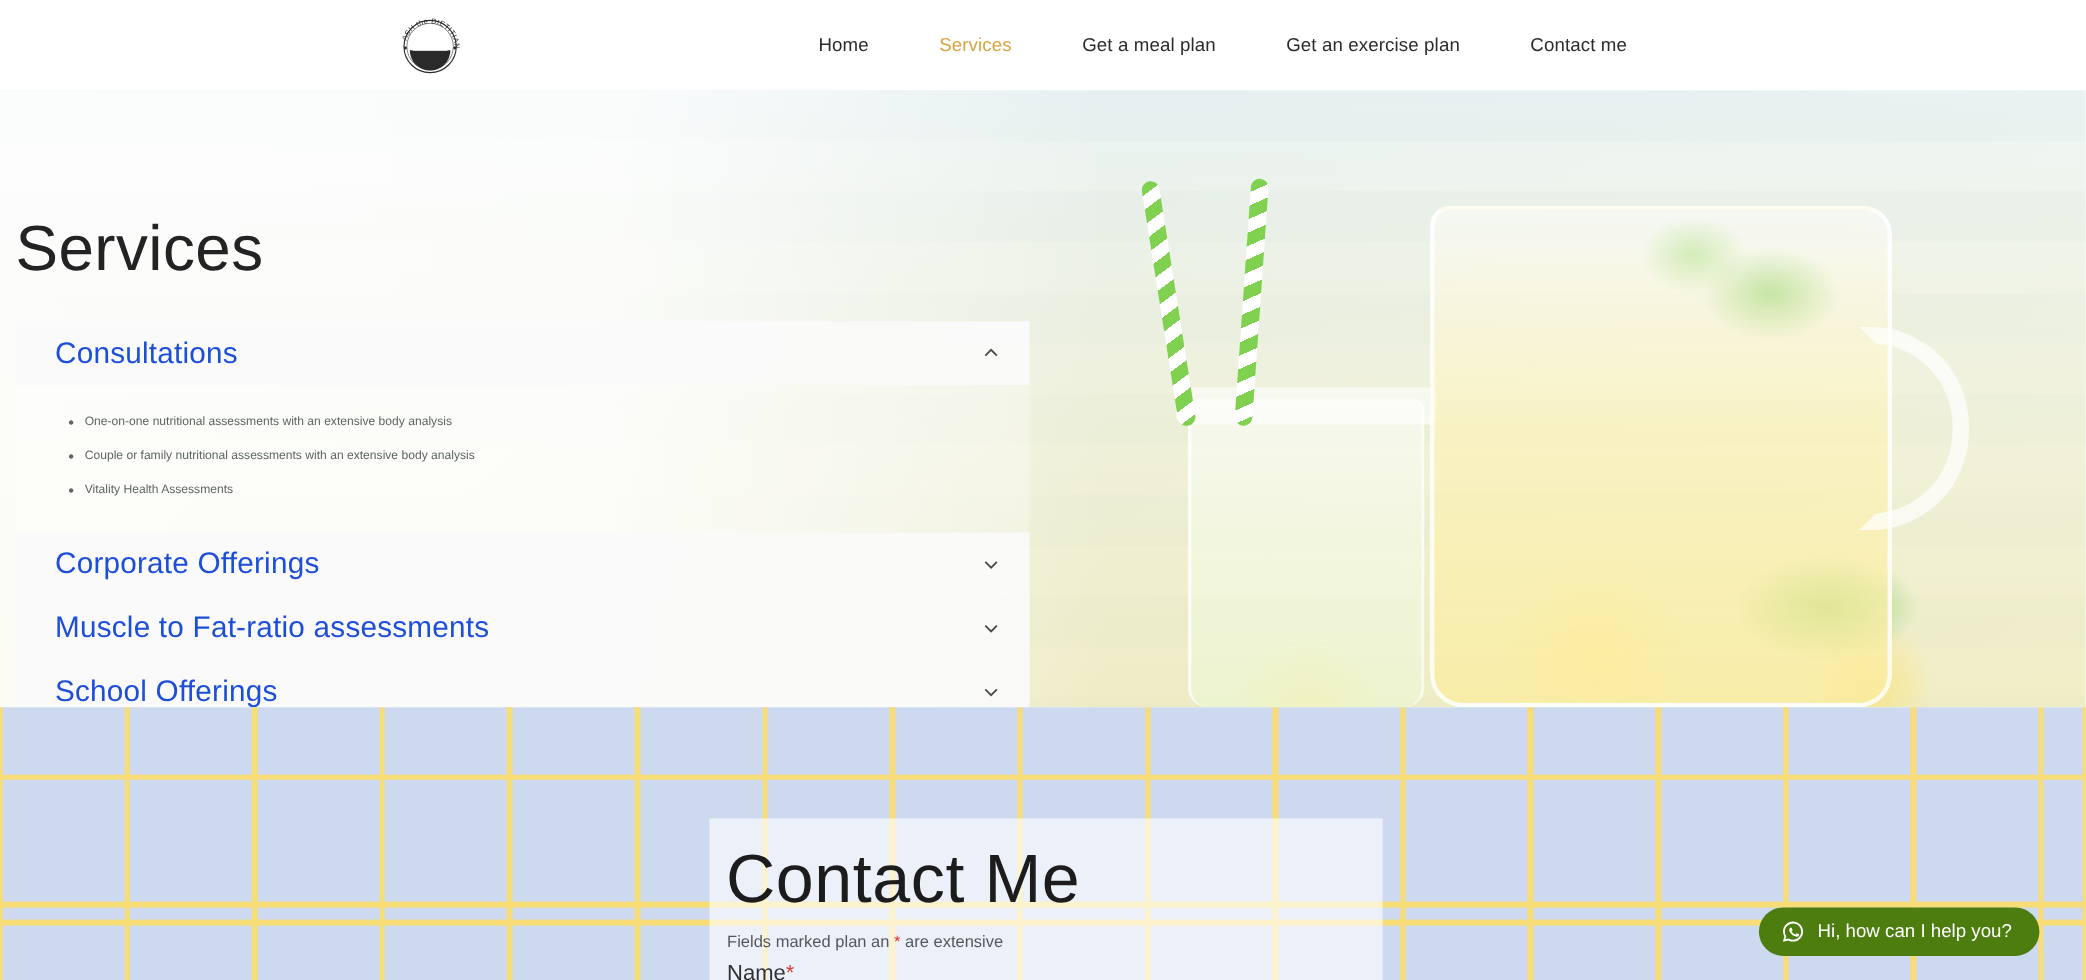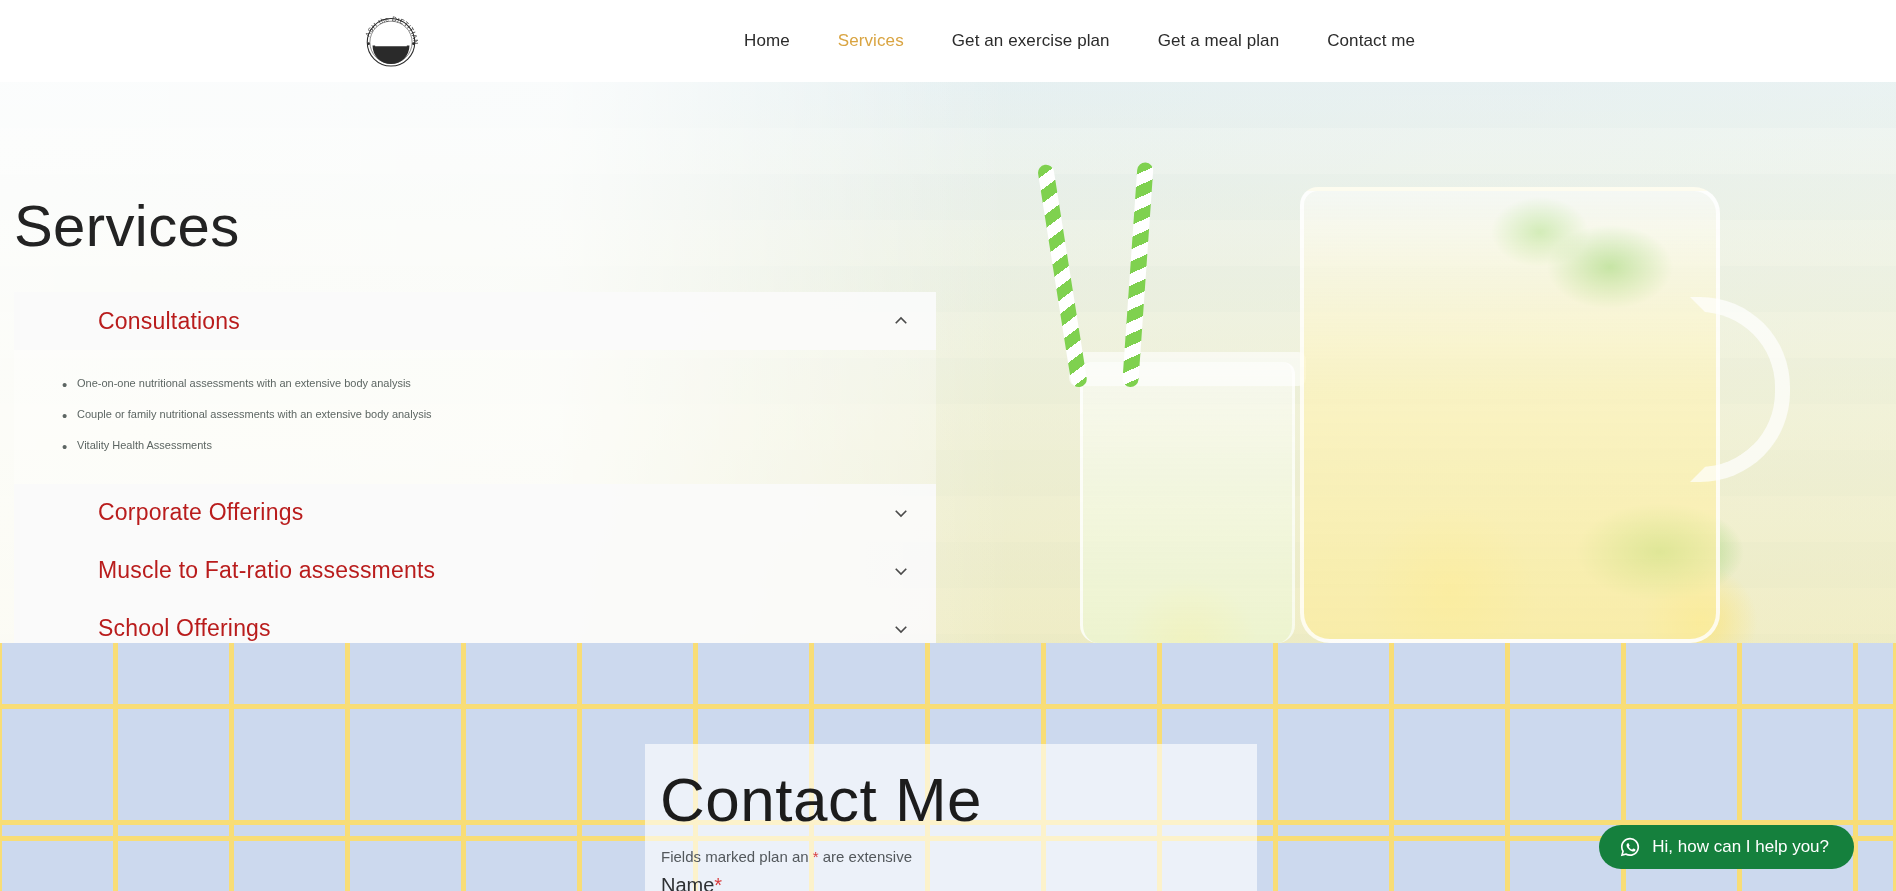--- a/index.html
+++ b/index.html
@@ -18,21 +18,21 @@
   }
   .logo-wrap{
     position:absolute; left:358px; top:8px;
     width:66px; height:66px;
     display:flex; align-items:center; justify-content:center;
   }
   .logo-svg{ width:66px; height:66px; display:block; }
 
   .main-nav{
     position:absolute; left:720px; top:0; height:82px;
-    display:flex; align-items:flex-end; gap:0px;
+    display:flex; align-items:flex-end; gap:16px;
   }
   .nav-item{
     font-size:17px; color:#2b2b2b; letter-spacing:.1px;
     padding:0 24px; white-space:nowrap; cursor:pointer;
     line-height:82px;
   }
   .nav-item.active{ color:#d9a441; }
 
   
   .hero{
@@ -103,23 +103,22 @@
   
   .accordion{
     position:absolute; left:14px; top:210px; width:922px;
   }
   .acc-head{
     height:58px; background:rgba(250,250,250,.94);
     display:flex; align-items:center; justify-content:space-between;
     padding:0 26px 0 36px; cursor:pointer;
   }
   .acc-title{
-    font-size:23px; font-weight:300; color:#b91c1c; letter-spacing:.2px;
+    font-size:27px; font-weight:300; color:#1d4ed8; letter-spacing:.2px;
     white-space:nowrap;
-    margin-left:48px;
   }
   .chev{ width:18px; height:18px; flex:0 0 18px; }
   .chev svg{ width:18px; height:18px; display:block; stroke:#4a4a4a; stroke-width:2.2; fill:none; }
   .acc-body{
     background:rgba(255,255,255,.30);
     padding:18px 0 22px 0;
   }
   .acc-body ul{ list-style:none; }
   .acc-body li{
     position:relative;
@@ -157,21 +156,21 @@
   }
   .req-star{ color:#d93c3c; }
   .contact-name-label{
     position:absolute; left:661px; top:874px;
     font-size:20px; color:#2e3134; font-weight:300;
   }
 
   
   .wa-btn{
     position:absolute; right:42px; bottom:22px;
-    height:44px; border-radius:22px; background:#15803d;
+    height:44px; border-radius:22px; background:#4d7c0f;
     display:flex; align-items:center; gap:11px;
     padding:0 25px 0 20px; cursor:pointer; z-index:60;
   }
   .wa-icon{ width:22px; height:22px; flex:0 0 22px; }
   .wa-icon svg{ width:22px; height:22px; display:block; fill:#ffffff; }
   .wa-text{ color:#ffffff; font-size:17px; white-space:nowrap; }
 </style>
 </head>
 <body>
 
@@ -188,22 +187,22 @@
         <textPath href="#arcTop" startOffset="9%">ASH the DIETITIAN</textPath>
       </text>
       <circle cx="16" cy="54" r="2" fill="#2a2a2a"></circle>
       <circle cx="84" cy="54" r="2" fill="#2a2a2a"></circle>
     </svg>
   </div>
 
   <nav class="main-nav">
     <a class="nav-item">Home</a>
     <a class="nav-item active">Services</a>
+    <a class="nav-item">Get a meal plan</a>
     <a class="nav-item">Get an exercise plan</a>
-    <a class="nav-item">Get a meal plan</a>
     <a class="nav-item">Contact me</a>
   </nav>
 </header>
 
 <section class="hero">
   <div class="hero-photo">
     <div class="hero-jar"></div>
     <div class="hero-pitcher"></div>
     <div class="hero-pitcher-handle"></div>
     <div class="straw straw-a"></div>

